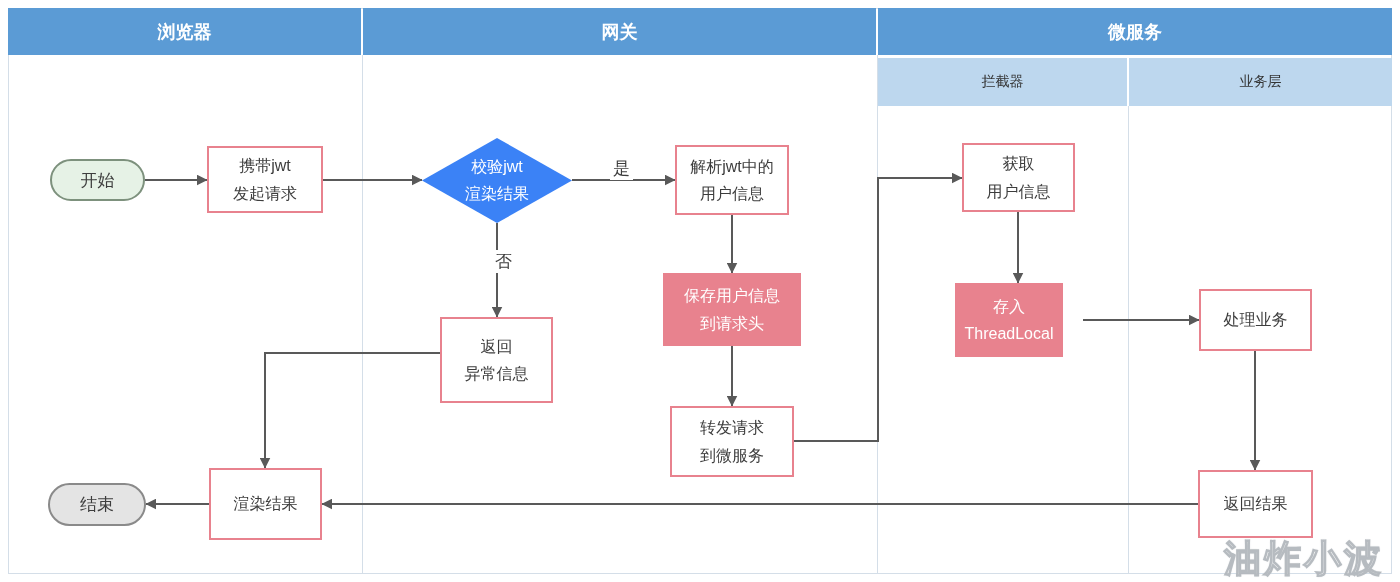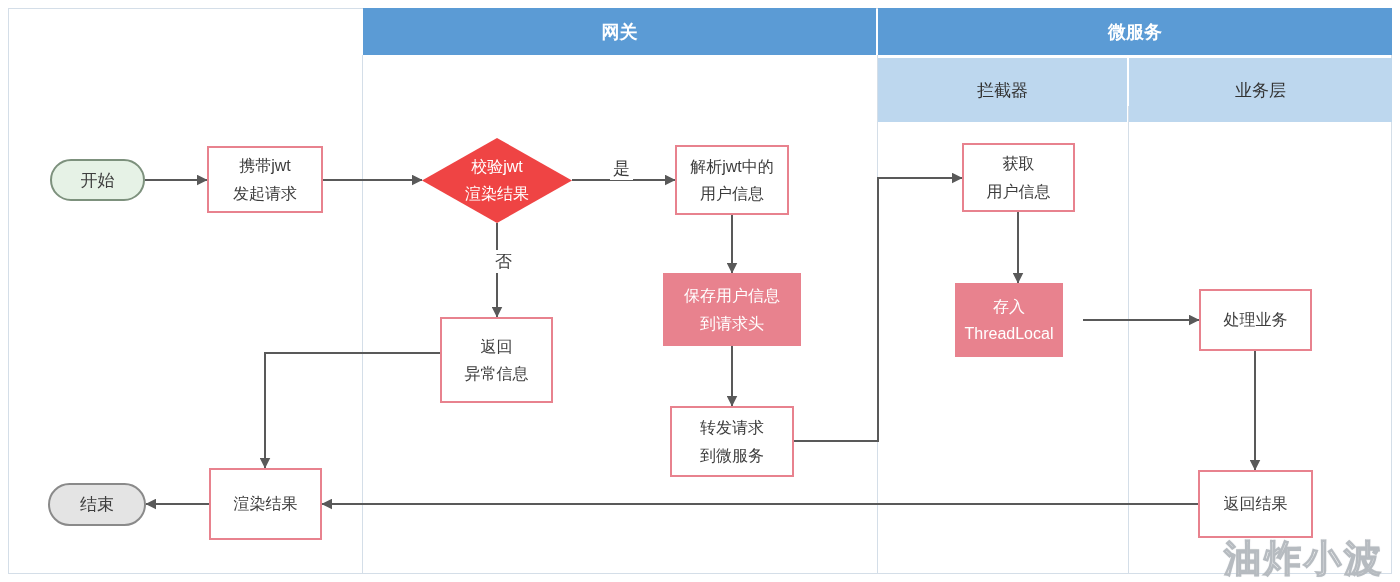--- a/index.html
+++ b/index.html
@@ -9,55 +9,58 @@
 
   .frame { position:absolute; left:8px; top:8px; width:1384px; height:566px;
            border:1px solid #d4dee8; background:#fff; }
 
   .lane-sep { position:absolute; width:1px; background:#d4dee8; }
 
   .header-cell { position:absolute; top:8px; height:47px; background:#5B9BD5;
                  color:#fff; font-size:18px; font-weight:bold;
                  display:flex; align-items:center; justify-content:center; }
 
-  .subheader-cell { position:absolute; top:58px; height:64px; background:#BDD7EE;
-                    color:#333; font-size:17px;
+  .subheader-cell { position:absolute; top:58px; height:48px; background:#BDD7EE;
+                    color:#333; font-size:14px;
                     display:flex; align-items:center; justify-content:center; }
 
   .node { position:absolute; background:#fff; border:2px solid #E8828E; color:#3d3d3d;
           font-size:16px; line-height:1.7; text-align:center;
           display:flex; flex-direction:column; align-items:center; justify-content:center; }
   .node.filled { background:#E8828E; border-color:#E8828E; color:#fff; }
 
   .terminal { position:absolute; border:2px solid #6f6f6f; color:#3d3d3d; font-size:17px;
               display:flex; align-items:center; justify-content:center; border-radius:22px; }
   .terminal.start { background:#E6F2E6; border-color:#7d917d; }
   .terminal.end   { background:#E4E4E4; border-color:#8a8a8a; }
 
-  .diamond { position:absolute; background:#ef4444; color:#fff; font-size:16px; line-height:1.65;
+  .diamond { position:absolute; background:#3b82f6; color:#fff; font-size:16px; line-height:1.65;
              text-align:center; display:flex; flex-direction:column; align-items:center;
              justify-content:center;
              clip-path:polygon(50% 0, 100% 50%, 50% 100%, 0 50%); }
 
   .edge-label { position:absolute; font-size:17px; color:#3d3d3d; background:#fff;
                 padding:0 3px; text-align:center; }
 
   svg.edges { position:absolute; left:0; top:0; pointer-events:none; }
 
   .watermark { position:absolute; left:1224px; top:534px; font-size:37px; font-weight:bold;
                letter-spacing:3px; color:#ffffff; -webkit-text-stroke:1.3px #b3b8bd;
                text-shadow:0 0 2px #c9ccd0; opacity:.95; white-space:nowrap; }
 </style>
 </head>
 <body>
 
 <div class="canvas">
 
   <div class="frame"></div>
 
+  <div class="header-cell" style="left:8px;width:353px;">
+    <span>浏览器</span>
+  </div>
   <div class="header-cell" style="left:363px;width:513px;">
     <span>网关</span>
   </div>
   <div class="header-cell" style="left:878px;width:514px;font-family:Liberation Mono, monospace;">
     <span>微服务</span>
   </div>
 
   <div class="subheader-cell" style="left:878px;width:249px;">
     <span>拦截器</span>
   </div>

